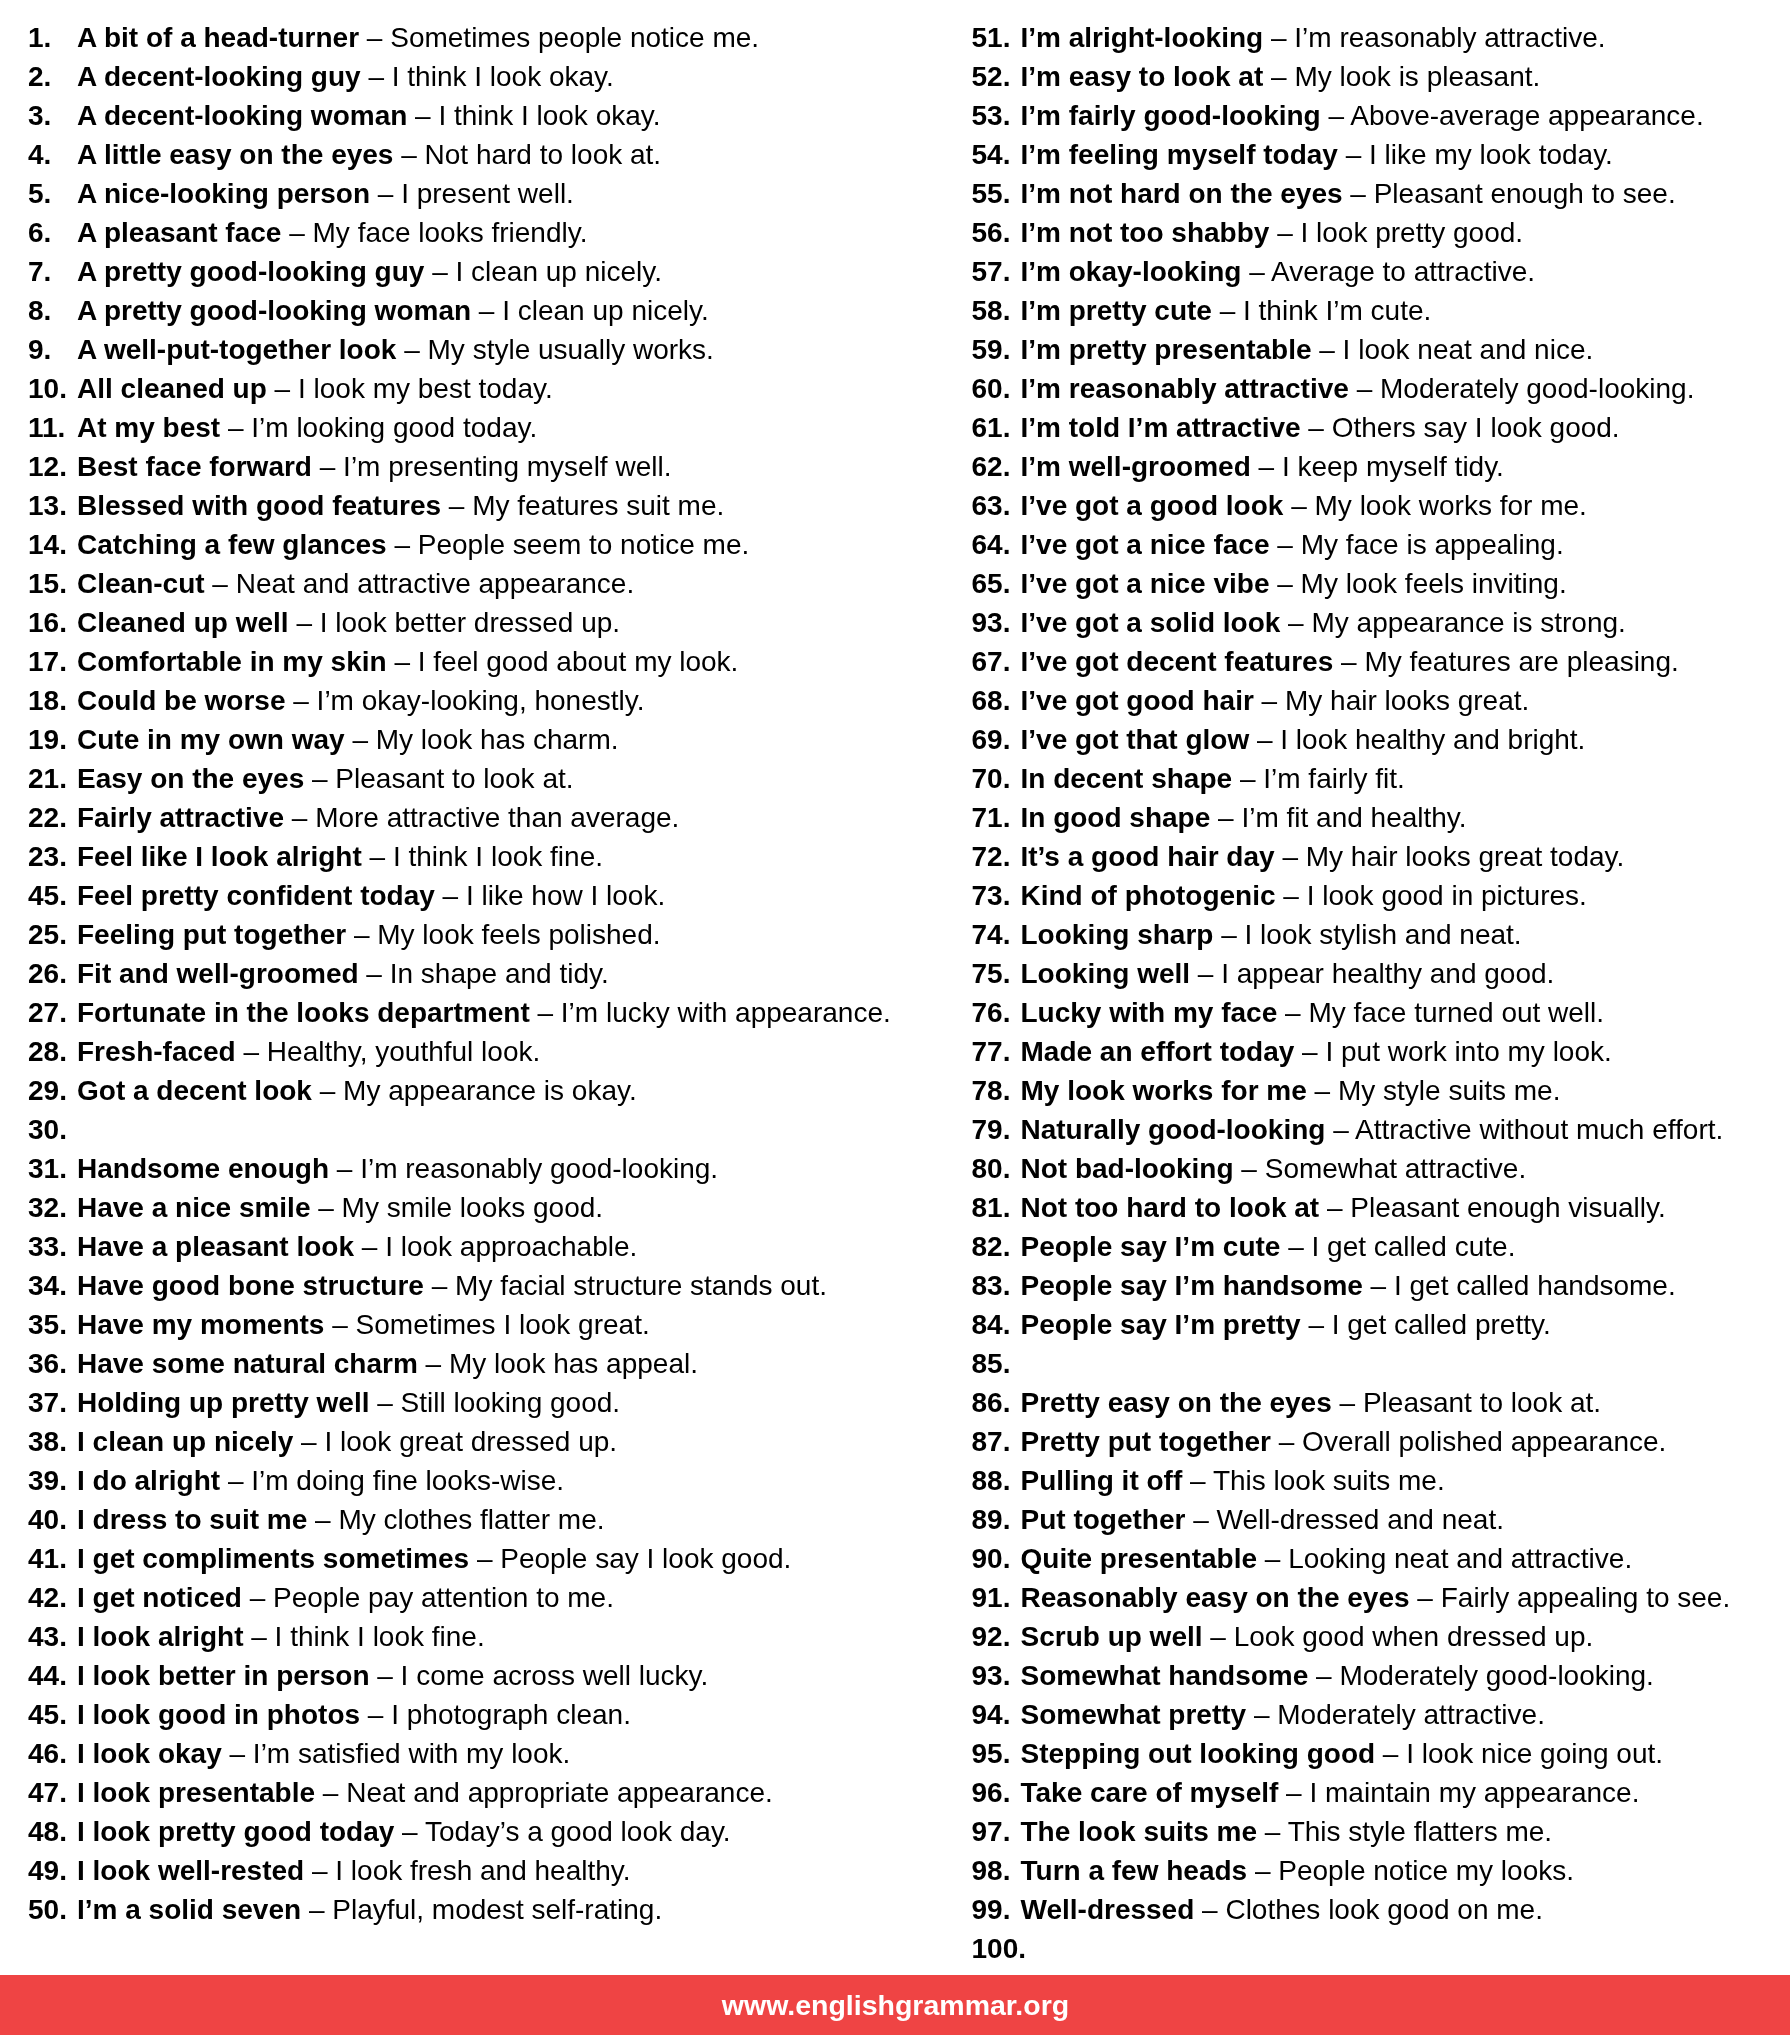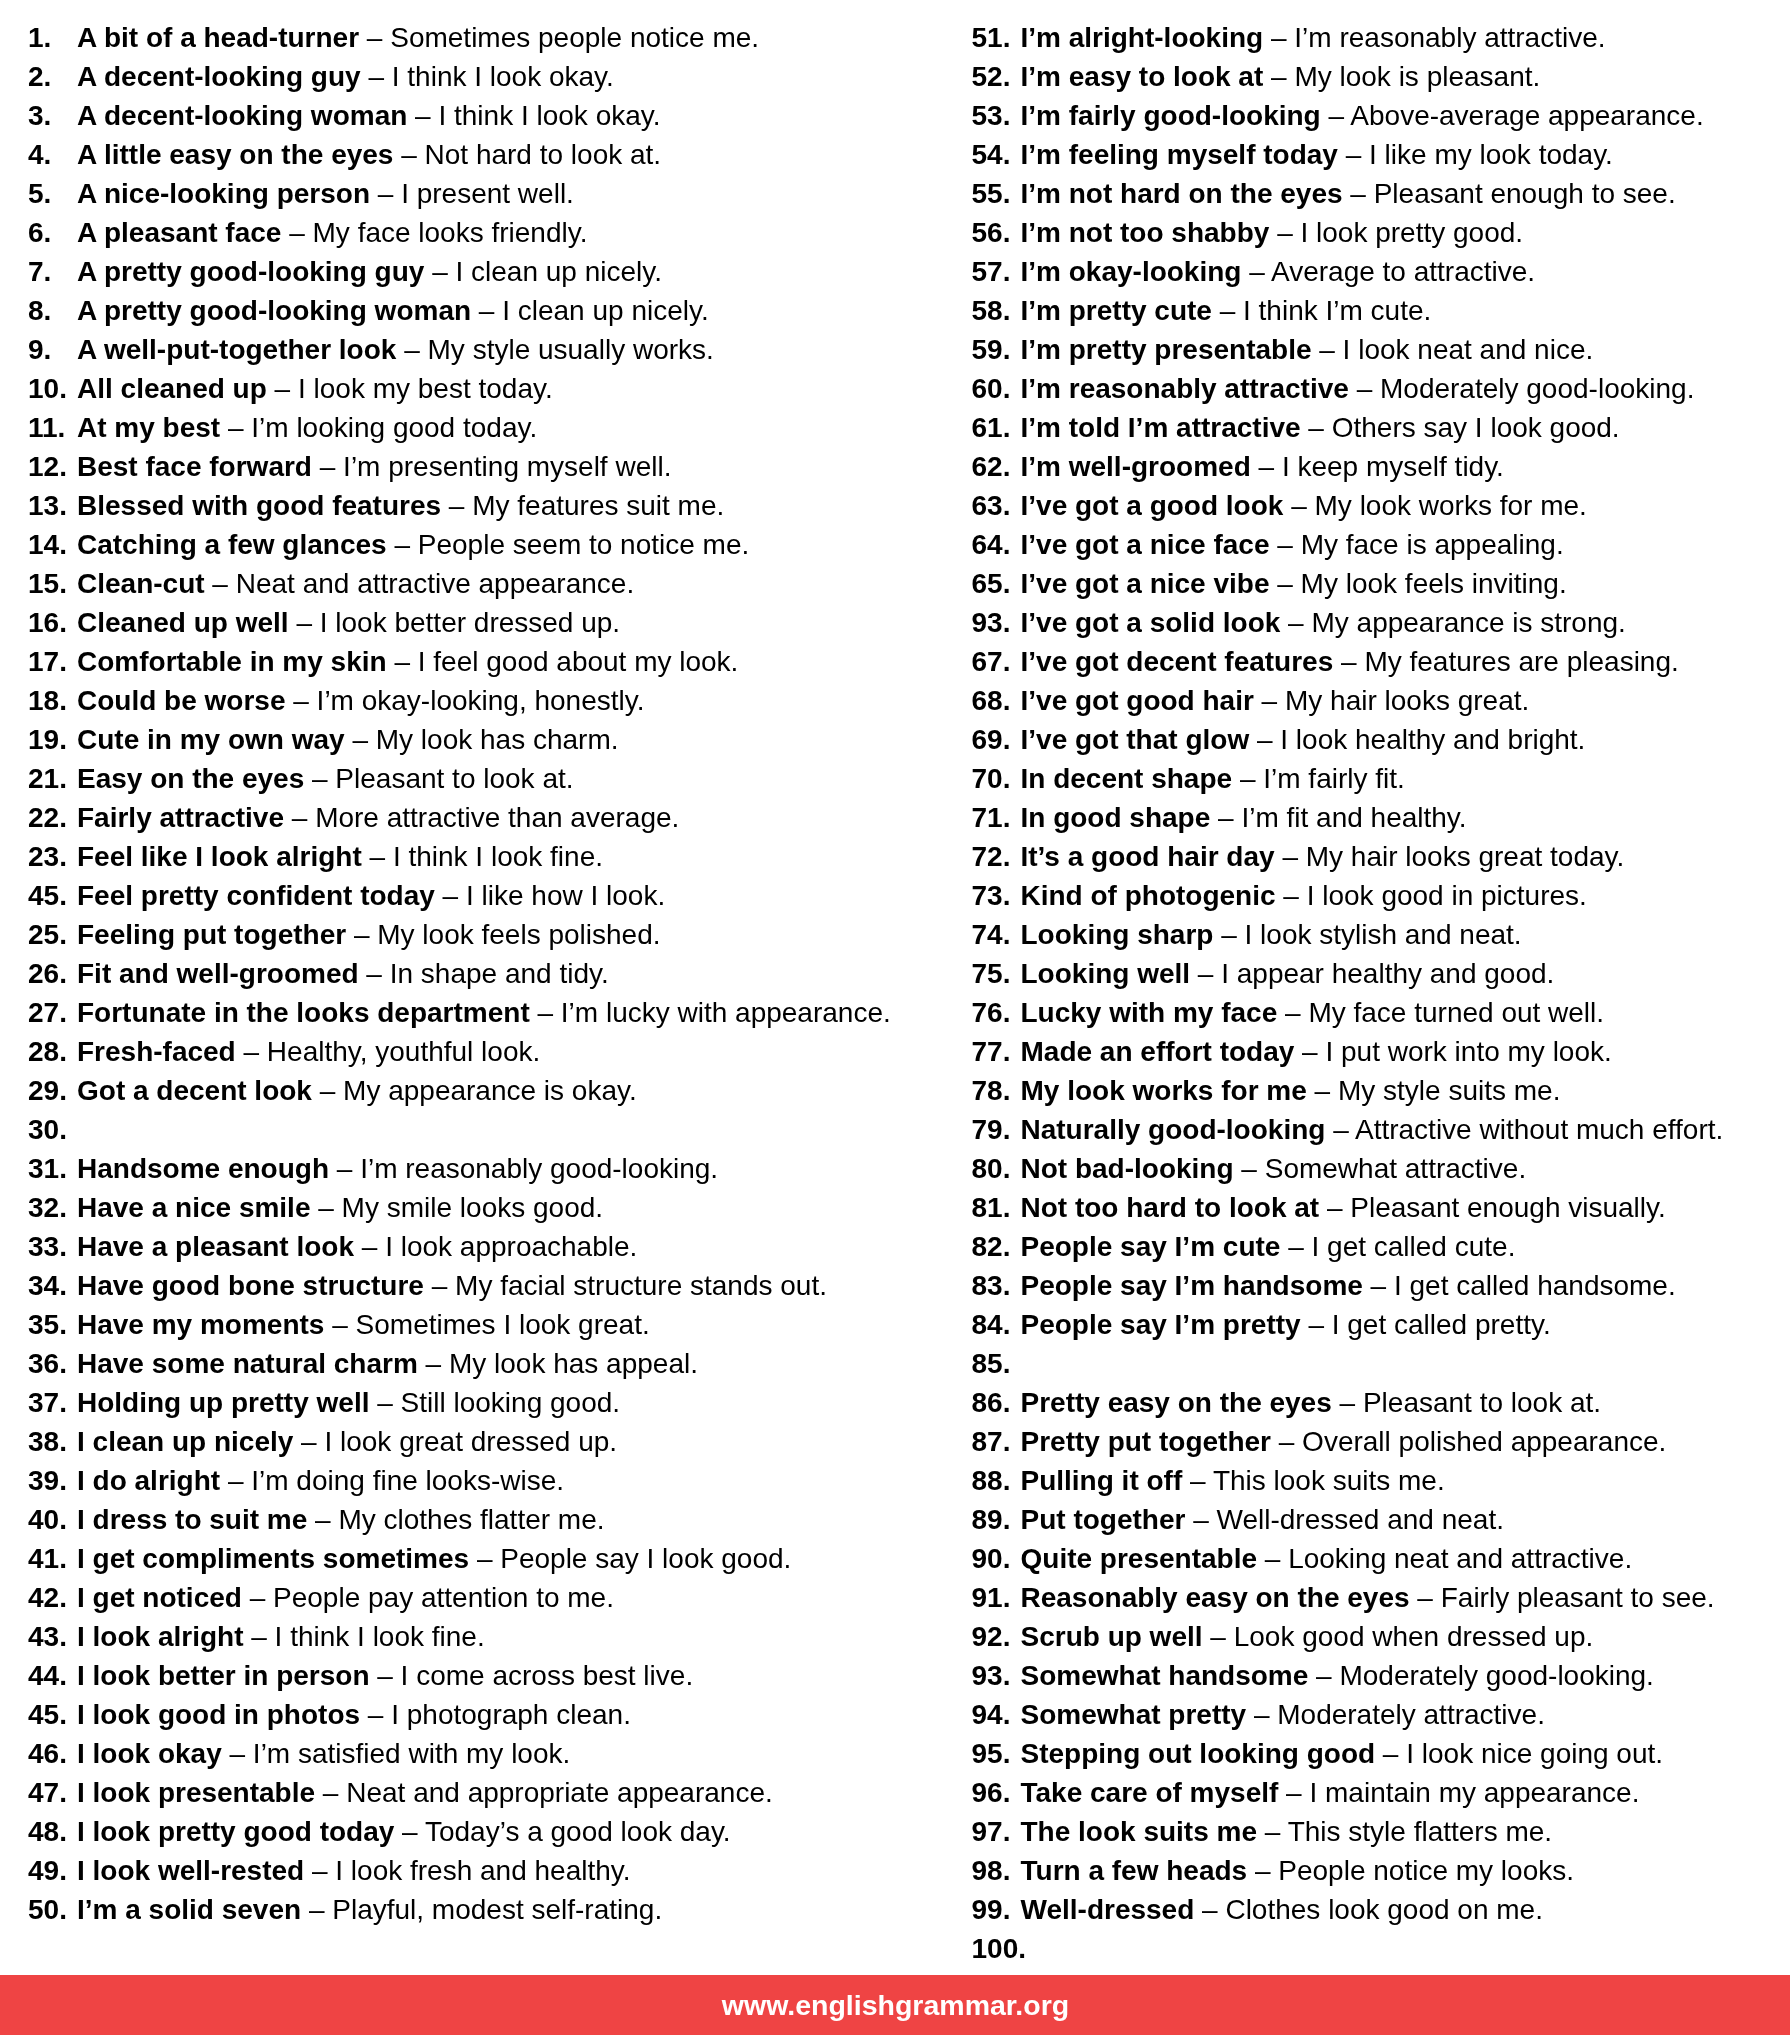--- a/index.html
+++ b/index.html
@@ -228,21 +228,21 @@
         <div class="item">
           <span class="num">42.</span>
           <span><span class="phrase">I get noticed</span><span class="desc"> – People pay attention to me.</span></span>
         </div>
         <div class="item">
           <span class="num">43.</span>
           <span><span class="phrase">I look alright</span><span class="desc"> – I think I look fine.</span></span>
         </div>
         <div class="item">
           <span class="num">44.</span>
-          <span><span class="phrase">I look better in person</span><span class="desc"> – I come across best live.</span></span>
+          <span><span class="phrase">I look better in person</span><span class="desc"> – I come across well lucky.</span></span>
         </div>
         <div class="item">
           <span class="num">45.</span>
           <span><span class="phrase">I look good in photos</span><span class="desc"> – I photograph clean.</span></span>
         </div>
         <div class="item">
           <span class="num">46.</span>
           <span><span class="phrase">I look okay</span><span class="desc"> – I’m satisfied with my look.</span></span>
         </div>
         <div class="item">
@@ -417,21 +417,21 @@
         <div class="item">
           <span class="num">89.</span>
           <span><span class="phrase">Put together</span><span class="desc"> – Well-dressed and neat.</span></span>
         </div>
         <div class="item">
           <span class="num">90.</span>
           <span><span class="phrase">Quite presentable</span><span class="desc"> – Looking neat and attractive.</span></span>
         </div>
         <div class="item">
           <span class="num">91.</span>
-          <span><span class="phrase">Reasonably easy on the eyes</span><span class="desc"> – Fairly pleasant to see.</span></span>
+          <span><span class="phrase">Reasonably easy on the eyes</span><span class="desc"> – Fairly appealing to see.</span></span>
         </div>
         <div class="item">
           <span class="num">92.</span>
           <span><span class="phrase">Scrub up well</span><span class="desc"> – Look good when dressed up.</span></span>
         </div>
         <div class="item">
           <span class="num">93.</span>
           <span><span class="phrase">Somewhat handsome</span><span class="desc"> – Moderately good-looking.</span></span>
         </div>
         <div class="item">

